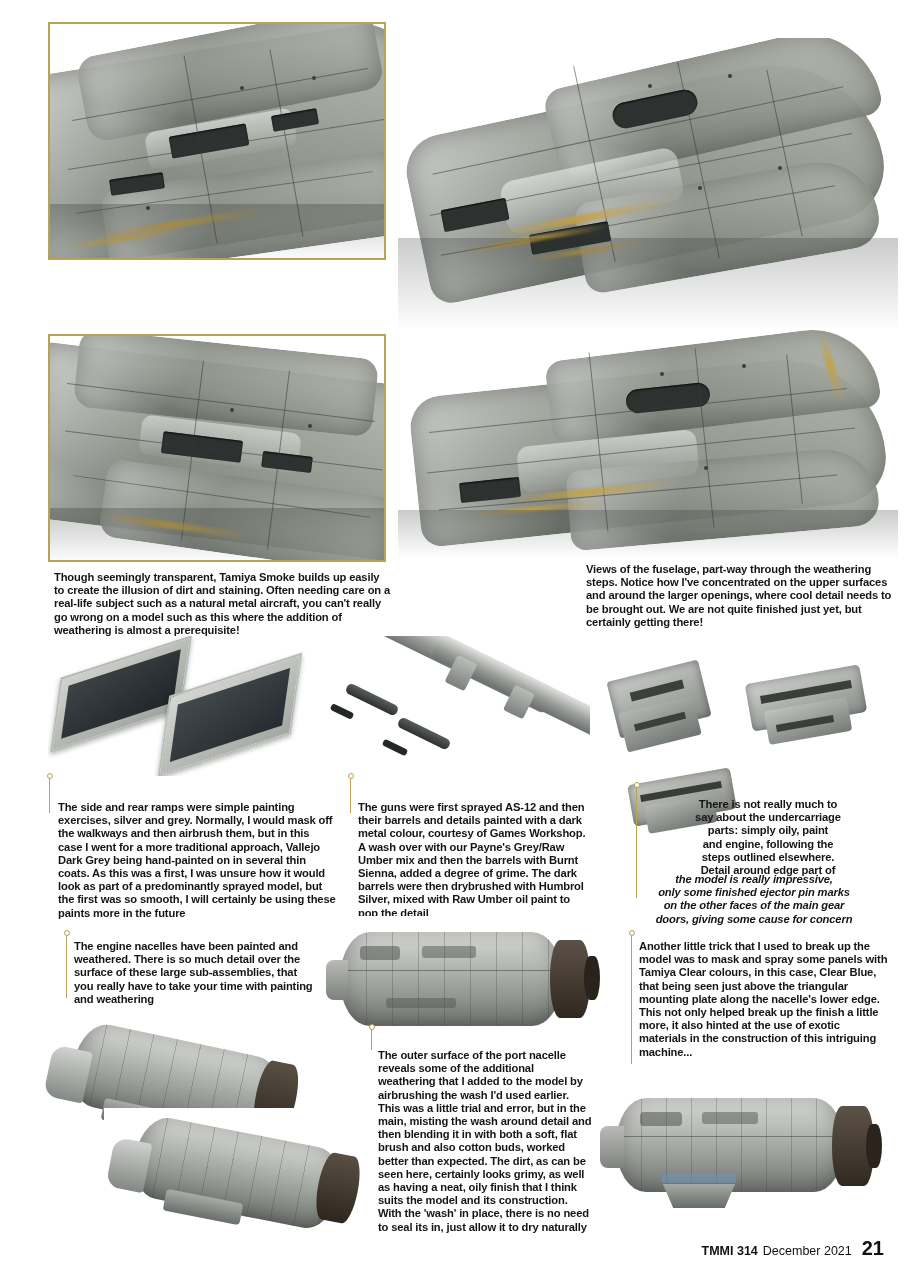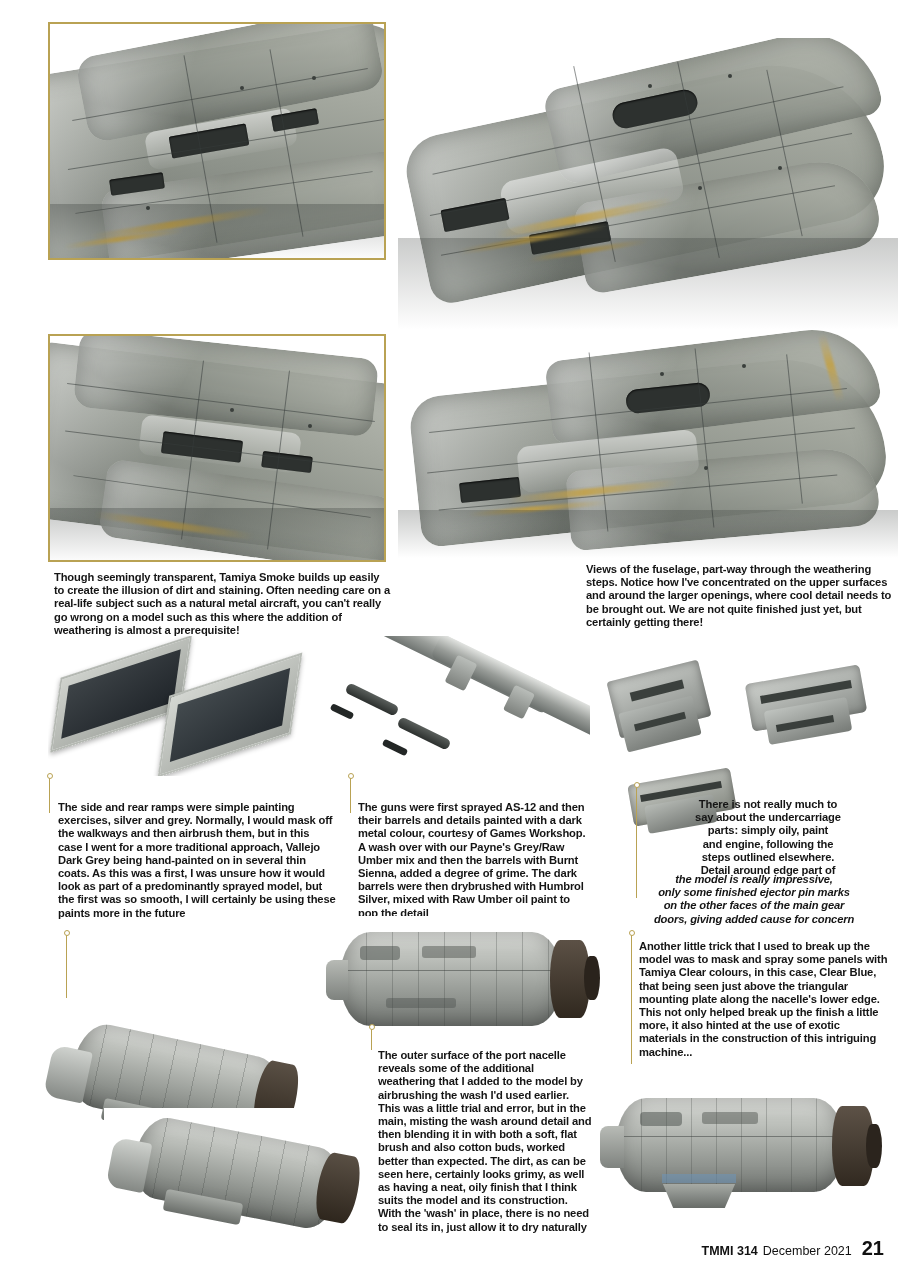--- a/index.html
+++ b/index.html
@@ -227,27 +227,28 @@
     <span>say about the undercarriage</span><br>
     <span>parts: simply oily, paint</span><br>
     <span>and engine, following the</span><br>
     <span>steps outlined elsewhere.</span><br>
     <span>Detail around edge part of</span>
   </div>
   <div class="caption center" style="left:618px; top:873px; width:272px;font-style:italic;">
     <span>the model is really impressive,</span><br>
     <span>only some finished ejector pin marks</span><br>
     <span>on the other faces of the main gear</span><br>
-    <span>doors, giving added cause for concern</span>
+    <span>doors, giving some cause for concern</span>
   </div>
 
   <div class="leader" style="left:66px; top:934px; height:64px;">
     <div class="dot"></div>
   </div>
 
+  <div class="caption" style="left:74px; top:940px; width:242px;">The engine nacelles have been painted and weathered. There is so much detail over the surface of these large sub-assemblies, that you really have to take your time with painting and weathering</div>
 
   <div class="leader" style="left:631px; top:934px; height:130px;">
     <div class="dot"></div>
   </div>
 
   <div class="caption" style="left:639px; top:940px; width:250px;">Another little trick that I used to break up the model was to mask and spray some panels with Tamiya Clear colours, in this case, Clear Blue, that being seen just above the triangular mounting plate along the nacelle's lower edge. This not only helped break up the finish a little more, it also hinted at the use of exotic materials in the construction of this intriguing machine...</div>
 
   <div class="photo" style="left:326px; top:916px; width:278px; height:128px;">
     <div style="position:absolute; left:14px; top:16px; width:222px; height:94px; border-radius:30px/46px; background:linear-gradient(180deg,#e6e8e4 0%,#c2c5c0 22%,#9da19c 58%,#737773 100%); box-shadow:inset 0 0 22px rgba(0,0,0,.35);"></div>
     <div style="position:absolute; left:14px; top:16px; width:222px; height:94px; border-radius:30px/46px; background:repeating-linear-gradient(90deg, rgba(60,65,62,.28) 0 1px, rgba(0,0,0,0) 1px 26px);"></div>

